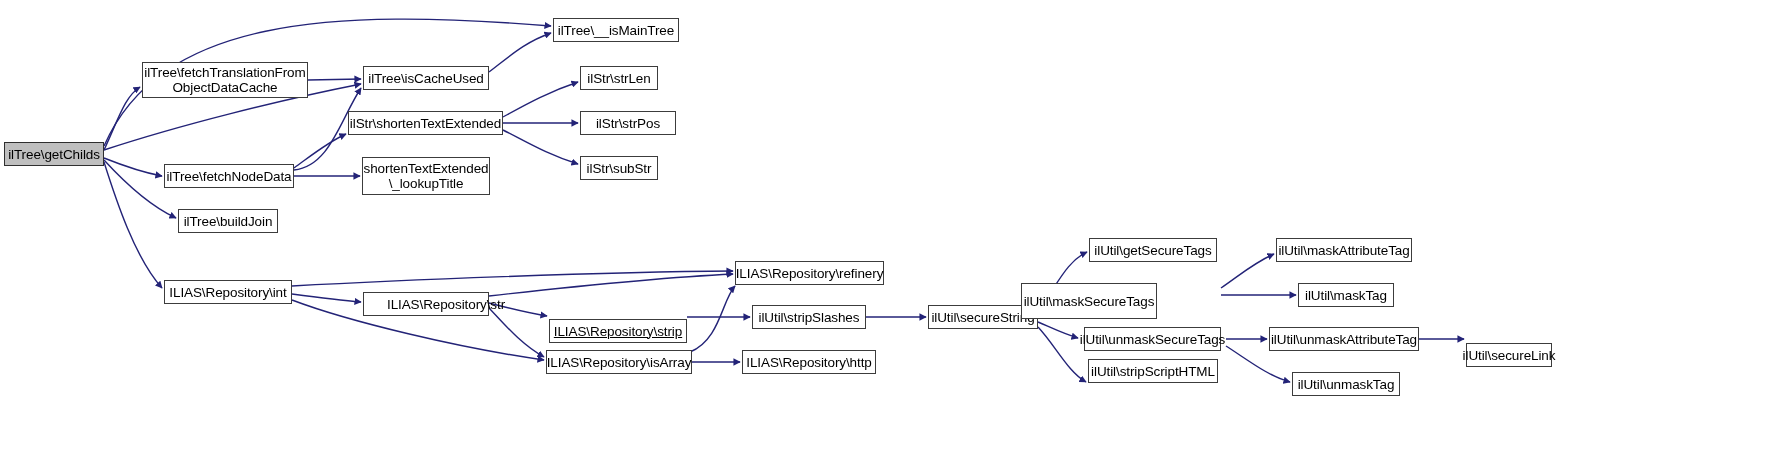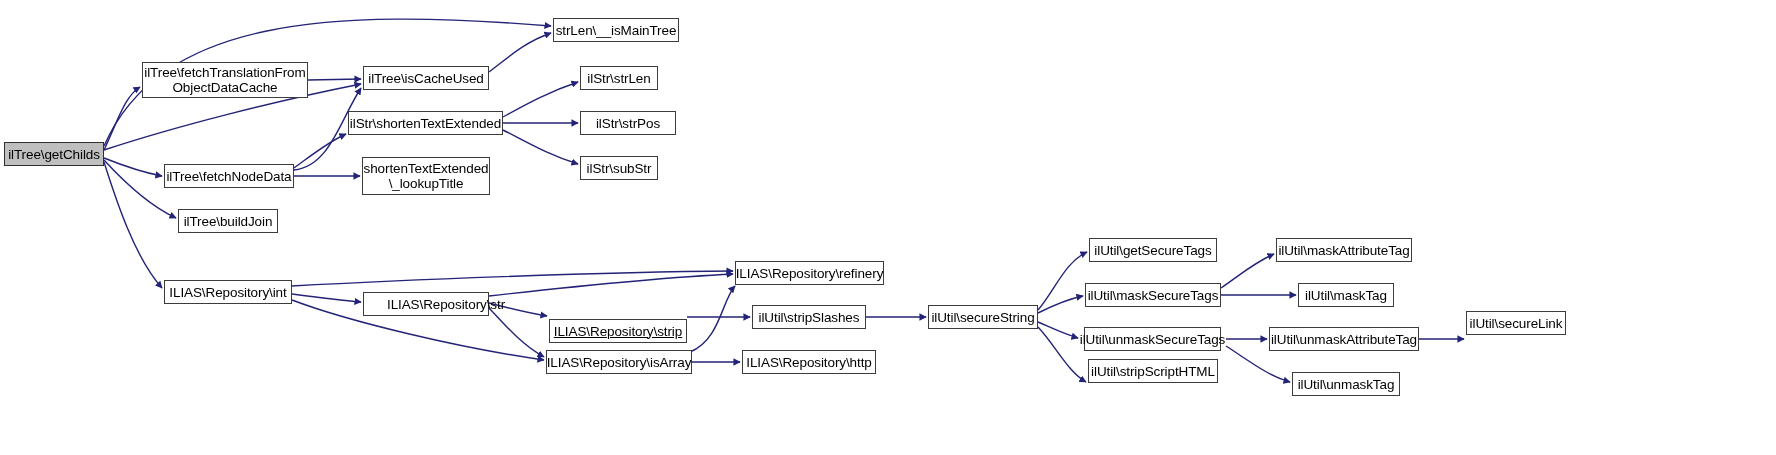--- a/index.html
+++ b/index.html
@@ -85,43 +85,43 @@
         <path d="M 1038,327 C 1055,345 1068,372 1086,382" fill="none" stroke="#232377" stroke-width="1.4" marker-end="url(#arrow)"></path>
         <path d="M 1221,288 C 1240,275 1255,262 1274,254" fill="none" stroke="#232377" stroke-width="1.4" marker-end="url(#arrow)"></path>
         <path d="M 1221,295 L 1296,295" fill="none" stroke="#232377" stroke-width="1.4" marker-end="url(#arrow)"></path>
         <path d="M 1226,339 L 1267,339" fill="none" stroke="#232377" stroke-width="1.4" marker-end="url(#arrow)"></path>
         <path d="M 1226,346 C 1248,360 1268,376 1290,382" fill="none" stroke="#232377" stroke-width="1.4" marker-end="url(#arrow)"></path>
         <path d="M 1419,339 L 1464,339" fill="none" stroke="#232377" stroke-width="1.4" marker-end="url(#arrow)"></path>
       </g>
   </svg>
   <div id="nodes-group">
       <div class="node current" style="left: 4px; top: 142px; width: 100px; height: 24px;"><span>ilTree\getChilds</span></div>
-      <div class="node" style="left: 553px; top: 18px; width: 126px; height: 24px;"><span>strLen\__isMainTree</span></div>
+      <div class="node" style="left: 553px; top: 18px; width: 126px; height: 24px;"><span>ilTree\__isMainTree</span></div>
       <div class="node" style="left: 142px; top: 62px; width: 166px; height: 36px;"><span>ilTree\fetchTranslationFrom
 ObjectDataCache</span></div>
       <div class="node" style="left: 363px; top: 66px; width: 126px; height: 24px;"><span>ilTree\isCacheUsed</span></div>
       <div class="node" style="left: 580px; top: 66px; width: 78px; height: 24px;"><span>ilStr\strLen</span></div>
       <div class="node" style="left: 348px; top: 111px; width: 155px; height: 24px;"><span>ilStr\shortenTextExtended</span></div>
       <div class="node" style="left: 580px; top: 111px; width: 96px; height: 24px;"><span>ilStr\strPos</span></div>
       <div class="node" style="left: 580px; top: 156px; width: 78px; height: 24px;"><span>ilStr\subStr</span></div>
       <div class="node" style="left: 164px; top: 164px; width: 130px; height: 24px;"><span>ilTree\fetchNodeData</span></div>
       <div class="node" style="left: 362px; top: 157px; width: 128px; height: 38px;"><span>shortenTextExtended
 \_lookupTitle</span></div>
       <div class="node" style="left: 178px; top: 209px; width: 100px; height: 24px;"><span>ilTree\buildJoin</span></div>
       <div class="node" style="left: 164px; top: 280px; width: 128px; height: 24px;"><span>ILIAS\Repository\int</span></div>
       <div class="node" style="left: 363px; top: 292px; width: 126px; height: 24px; padding-left: 40px;"><span>ILIAS\Repository\str</span></div>
       <div class="node" style="left: 735px; top: 261px; width: 149px; height: 24px;"><span>ILIAS\Repository\refinery</span></div>
       <div class="node" style="left: 549px; top: 319px; width: 138px; height: 24px; text-decoration: underline;"><span>ILIAS\Repository\strip</span></div>
       <div class="node" style="left: 752px; top: 305px; width: 114px; height: 24px;"><span>ilUtil\stripSlashes</span></div>
       <div class="node" style="left: 546px; top: 350px; width: 146px; height: 24px;"><span>ILIAS\Repository\isArray</span></div>
       <div class="node" style="left: 742px; top: 350px; width: 134px; height: 24px;"><span>ILIAS\Repository\http</span></div>
       <div class="node" style="left: 928px; top: 305px; width: 110px; height: 24px;"><span>ilUtil\secureString</span></div>
       <div class="node" style="left: 1089px; top: 238px; width: 128px; height: 24px;"><span>ilUtil\getSecureTags</span></div>
-      <div class="node" style="left: 1085px; top: 283px; width: 136px; height: 24px;"><span>ilUtil\maskSecureTags</span></div>
+      <div class="node" style="left: 1021px; top: 283px; width: 136px; height: 36px;"><span>ilUtil\maskSecureTags</span></div>
       <div class="node" style="left: 1084px; top: 327px; width: 137px; height: 24px;"><span>ilUtil\unmaskSecureTags</span></div>
       <div class="node" style="left: 1088px; top: 359px; width: 130px; height: 24px;"><span>ilUtil\stripScriptHTML</span></div>
       <div class="node" style="left: 1276px; top: 238px; width: 136px; height: 24px;"><span>ilUtil\maskAttributeTag</span></div>
       <div class="node" style="left: 1298px; top: 283px; width: 96px; height: 24px;"><span>ilUtil\maskTag</span></div>
       <div class="node" style="left: 1269px; top: 327px; width: 150px; height: 24px;"><span>ilUtil\unmaskAttributeTag</span></div>
       <div class="node" style="left: 1292px; top: 372px; width: 108px; height: 24px; text-align: right;"><span>ilUtil\unmaskTag</span></div>
-      <div class="node" style="left: 1466px; top: 311px; width: 100px; height: 24px; justify-content: center;"><span>ilUtil\secureLink</span></div>
+      <div class="node" style="left: 1466px; top: 343px; width: 86px; height: 24px; justify-content: center;"><span>ilUtil\secureLink</span></div>
     </div>
 </div>
 
 </body></html>

